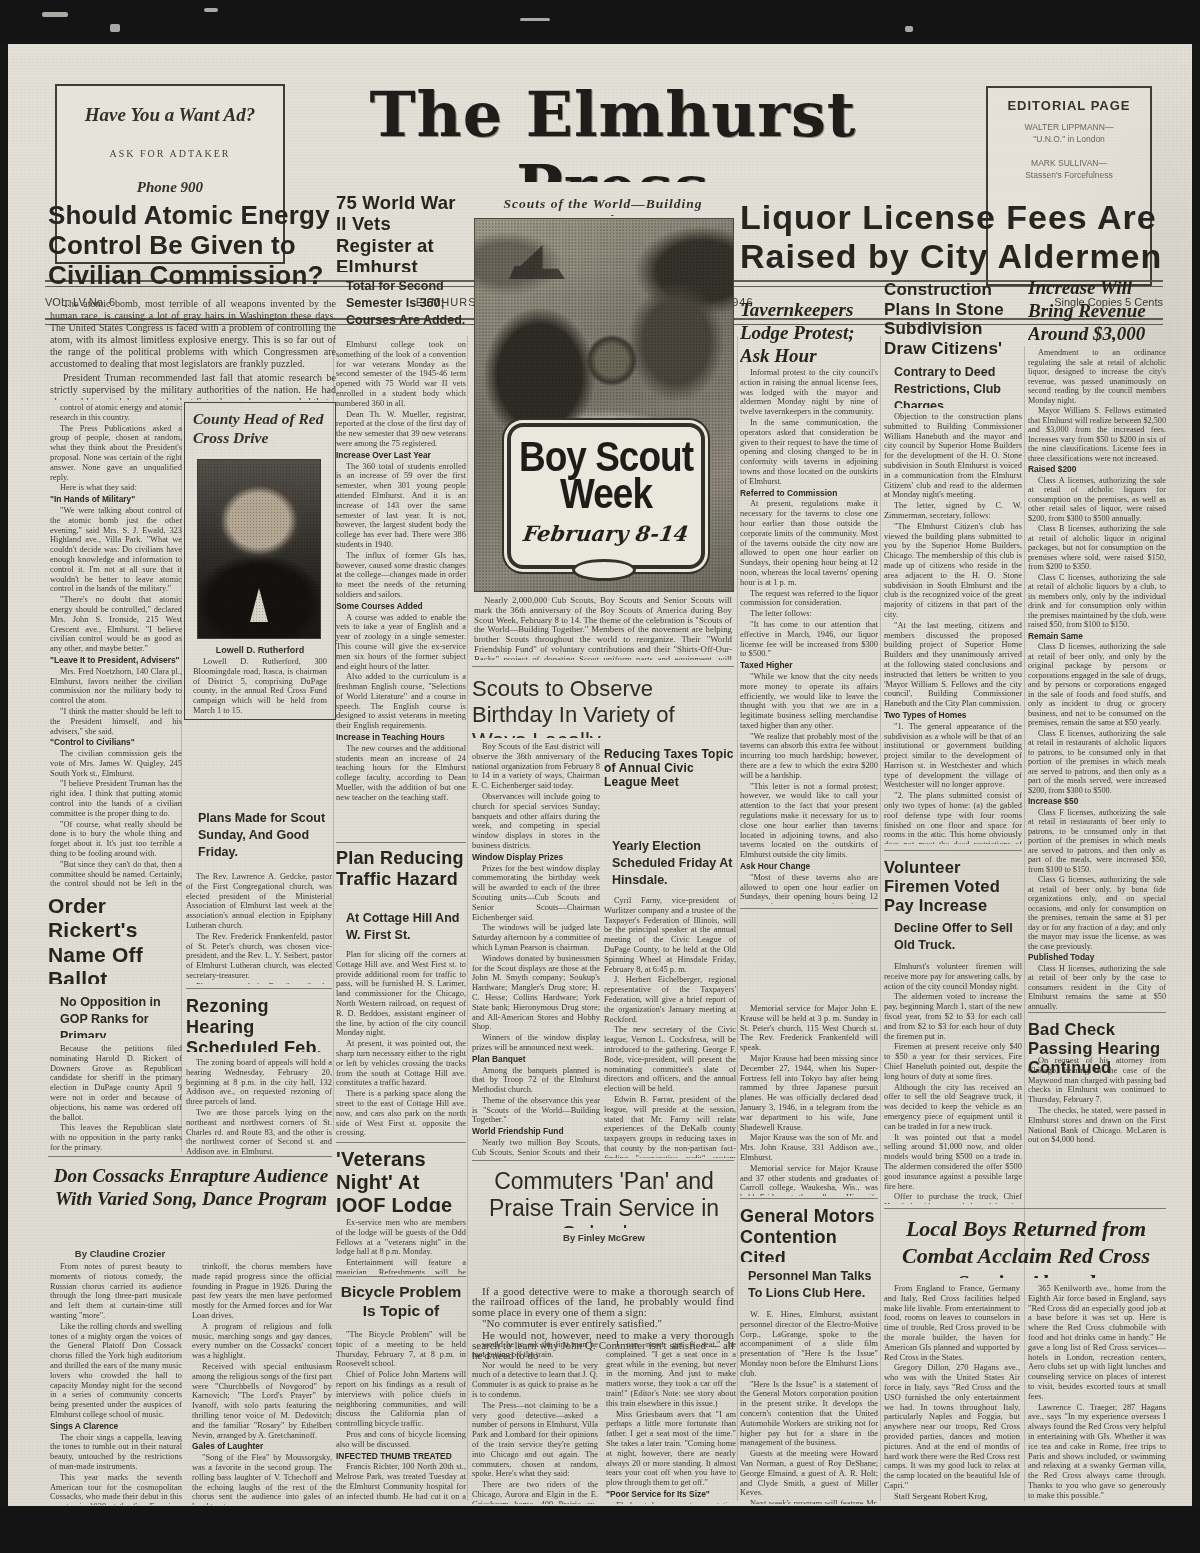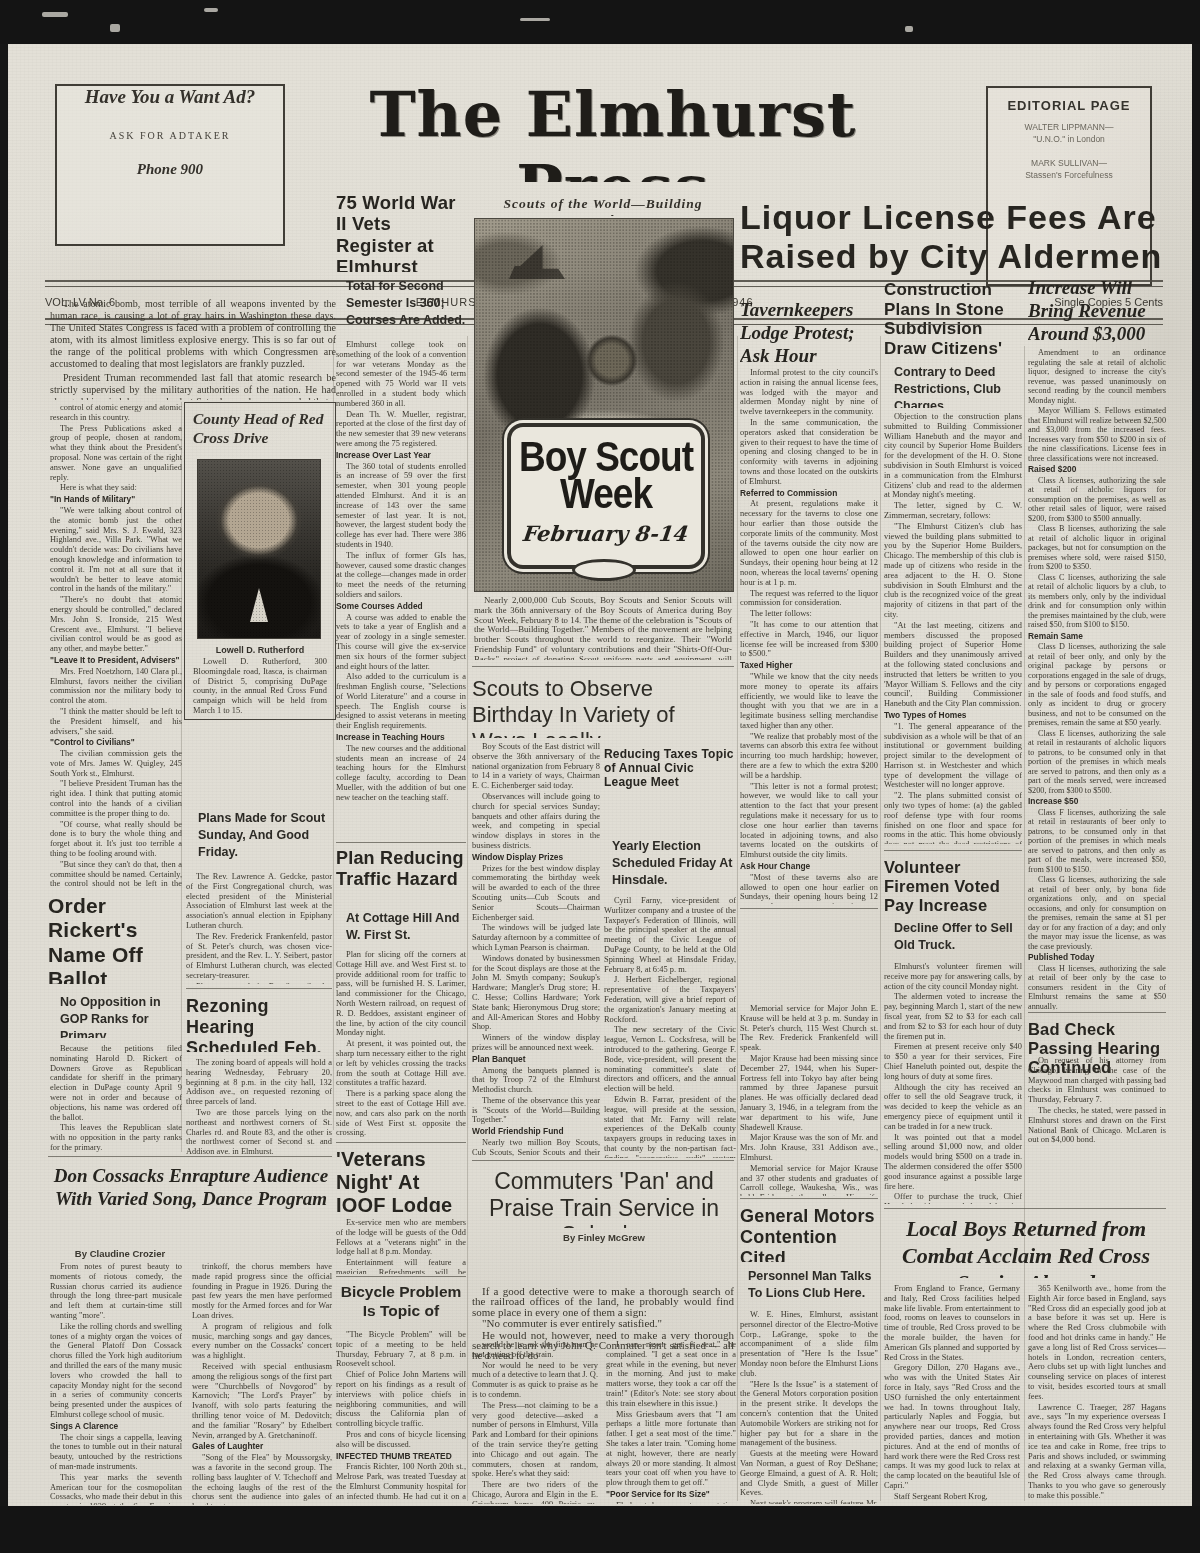--- a/index.html
+++ b/index.html
@@ -12,21 +12,21 @@
       radial-gradient(ellipse 300px 200px at 12% 20%, rgba(125,112,88,.07), transparent 70%),
       radial-gradient(ellipse 400px 300px at 85% 60%, rgba(125,112,88,.08), transparent 70%),
       radial-gradient(ellipse 500px 260px at 45% 90%, rgba(110,100,80,.06), transparent 70%),
       radial-gradient(ellipse 200px 500px at 98% 20%, rgba(90,84,70,.10), transparent 70%),
       linear-gradient(#e3e0d7,#dedbd2);}
   #paper::after{content:"";position:absolute;inset:0;pointer-events:none;
       background-image:repeating-linear-gradient(0deg, rgba(0,0,0,.018) 0 1px, transparent 1px 3px),
                        repeating-linear-gradient(90deg, rgba(0,0,0,.012) 0 1px, transparent 1px 4px);}
   .abs{position:absolute;overflow:hidden;}
   
-  .adbox{border:2px solid #403d36;text-align:center;background:rgba(234,231,223,.5);}
+  .adbox{border:2px solid #403d36;text-align:center;padding-top:18px;background:rgba(234,231,223,.5);}
   .adbox .l1{font-style:italic;font-weight:bold;font-size:19px;}
   .adbox .l2{font-size:10px;letter-spacing:2px;margin-top:22px;color:#46433c;}
   .adbox .l3{font-style:italic;font-size:15px;font-weight:bold;margin-top:20px;}
   .masthead{font-family:"DejaVu Serif",serif;font-weight:bold;font-size:62px;letter-spacing:1px;
      text-align:center;color:#1f1d19;text-shadow:1px 1px 0 rgba(40,38,32,.45);}
   .edbox{border:2px solid #403d36;text-align:center;padding-top:10px;background:rgba(234,231,223,.4);}
   .edbox .t{font-family:"Liberation Sans",sans-serif;font-weight:bold;font-size:13px;letter-spacing:1px;color:#35332d;}
   .edbox .s{font-size:8.5px;color:#6a665c;margin-top:9px;font-family:"Liberation Sans",sans-serif;}
   .drule{border-top:2px solid #4a473f;border-bottom:1px solid #4a473f;height:4px;opacity:.85;}
   .dateline{display:flex;justify-content:space-between;font-family:"Liberation Sans",sans-serif;
@@ -112,20 +112,21 @@
   </div>
   <div class="abs drule" style="left:45px;top:318px;width:1118px;"></div>
 
   <div class="vrule" style="left:333px;top:340px;height:790px;"></div>
   <div class="vrule" style="left:467px;top:336px;height:1165px;"></div>
   <div class="vrule" style="left:737px;top:336px;height:1165px;"></div>
   <div class="vrule" style="left:880px;top:336px;height:1165px;"></div>
   <div class="vrule" style="left:1024px;top:346px;height:1155px;"></div>
   <div class="vrule" style="left:181px;top:402px;height:750px;"></div>
 
+  <div class="abs hs" style="left:48px;top:200px;width:290px;height:94px;font-size:26px;">Should Atomic Energy Control Be Given to Civilian Commission?</div>
   <div class="abs body body-lg" style="left:50px;top:298px;width:286px;height:102px;">
       <p>The atomic bomb, most terrible of all weapons invented by the human race, is causing a lot of gray hairs in Washington these days. The United States Congress is faced with a problem of controlling the atom, with its almost limitless explosive energy. This is so far out of the range of the political problems with which Congressmen are accustomed to dealing that most legislators are frankly puzzled.</p>
       <p>President Truman recommended last fall that atomic research be strictly supervised by the military authorities of the nation. He had changed his mind, however, by last Saturday, and recommended that a civilian commission have</p>
     </div>
   <div class="abs body" style="left:50px;top:403px;width:132px;height:486px;">
       <p>control of atomic energy and atomic research in this country.</p>
       <p>The Press Publications asked a group of people, chosen at random, what they think about the President's proposal. None was certain of the right answer. None gave an unqualified reply.</p>
       <p>Here is what they said:</p>
       <div class="sh">"In Hands of Military"</div>
       <p>"We were talking about control of the atomic bomb just the other evening," said Mrs. S. J. Ewald, 323 Highland ave., Villa Park. "What we couldn't decide was: Do civilians have enough knowledge and information to control it. I'm not at all sure that it wouldn't be better to leave atomic control in the hands of the military."</p>

